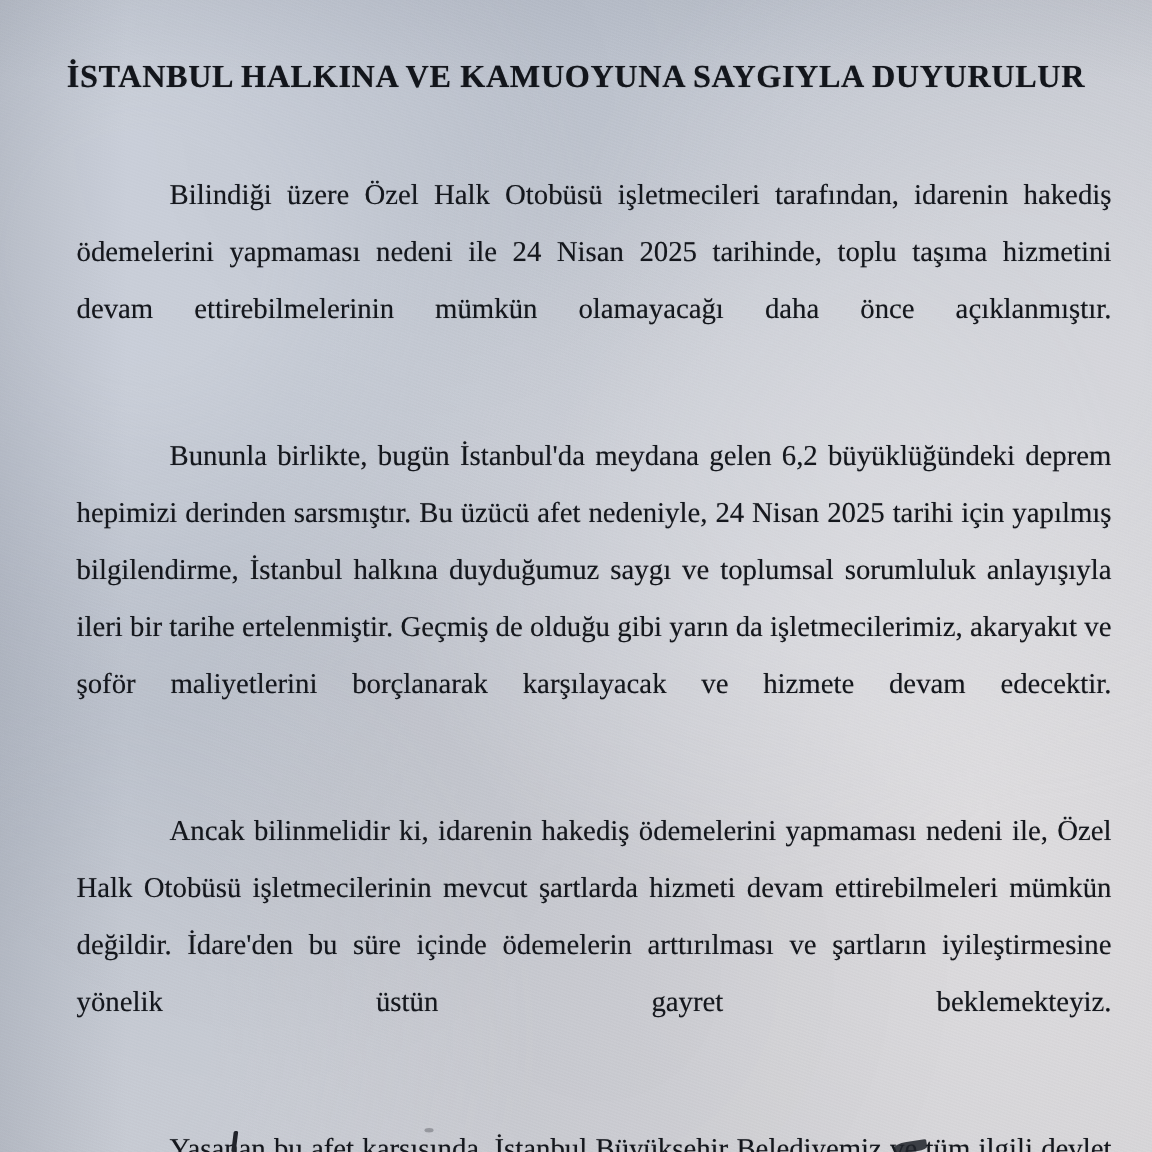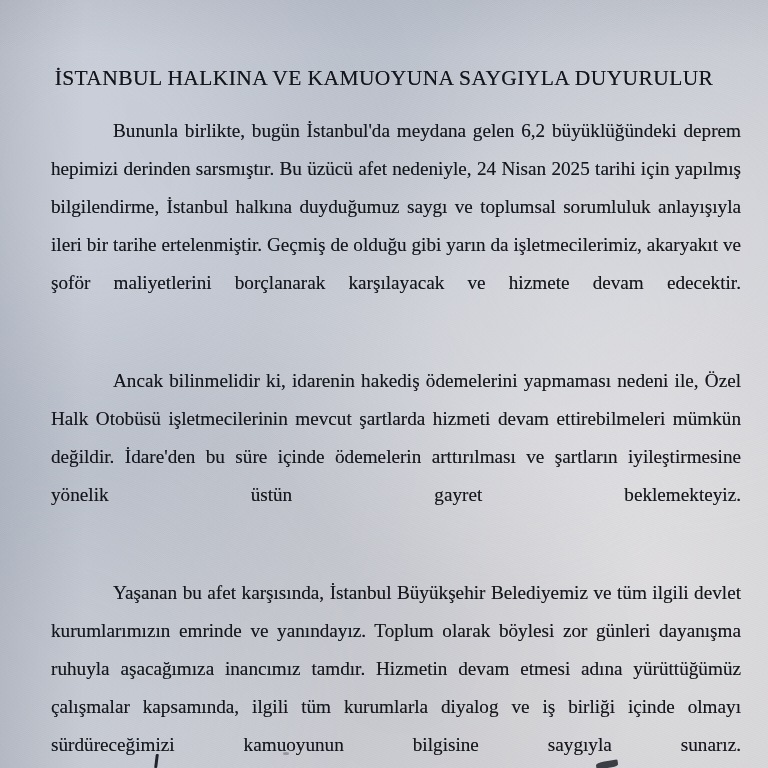--- a/index.html
+++ b/index.html
@@ -64,25 +64,25 @@
 
   
   #content {
     position: relative;
     z-index: 3;
   }
 
   #doc-title {
     position: absolute;
     left: 0;
-    top: 52px;
+    top: 25px;
     width: 768px;
     text-align: center;
     font-size: 21.5px;
-    font-weight: normal;
+    font-weight: bold;
     letter-spacing: 0.4px;
     color: #13161c;
     white-space: nowrap;
     text-shadow: 0 0 0.6px rgba(0,0,0,0.55);
   }
 
   #body-copy {
     position: absolute;
     left: 51px;
     top: 112px;
@@ -152,20 +152,21 @@
 <div id="sheet">
 
   <div id="grain"></div>
   <div id="vignette"></div>
 
   <div id="content">
 
     <h1 id="doc-title">İSTANBUL HALKINA VE KAMUOYUNA SAYGIYLA DUYURULUR</h1>
 
     <div id="body-copy">
+      <p class="para">Bilindiği üzere Özel Halk Otobüsü işletmecileri tarafından, idarenin hakediş ödemelerini yapmaması nedeni ile 24 Nisan 2025 tarihinde, toplu taşıma hizmetini devam ettirebilmelerinin mümkün olamayacağı daha önce açıklanmıştır.</p>
       <p class="para">Bununla birlikte, bugün İstanbul'da meydana gelen 6,2 büyüklüğündeki deprem hepimizi derinden sarsmıştır. Bu üzücü afet nedeniyle, 24 Nisan 2025 tarihi için yapılmış bilgilendirme, İstanbul halkına duyduğumuz saygı ve toplumsal sorumluluk anlayışıyla ileri bir tarihe ertelenmiştir. Geçmiş de olduğu gibi yarın da işletmecilerimiz, akaryakıt ve şoför maliyetlerini borçlanarak karşılayacak ve hizmete devam edecektir.</p>
       <p class="para">Ancak bilinmelidir ki, idarenin hakediş ödemelerini yapmaması nedeni ile, Özel Halk Otobüsü işletmecilerinin mevcut şartlarda hizmeti devam ettirebilmeleri mümkün değildir. İdare'den bu süre içinde ödemelerin arttırılması ve şartların iyileştirmesine yönelik üstün gayret beklemekteyiz.</p>
       <p class="para">Yaşanan bu afet karşısında, İstanbul Büyükşehir Belediyemiz ve tüm ilgili devlet kurumlarımızın emrinde ve yanındayız. Toplum olarak böylesi zor günleri dayanışma ruhuyla aşacağımıza inancımız tamdır. Hizmetin devam etmesi adına yürüttüğümüz çalışmalar kapsamında, ilgili tüm kurumlarla diyalog ve iş birliği içinde olmayı sürdüreceğimizi kamuoyunun bilgisine saygıyla sunarız.</p>
 
     </div>
 
   </div>
 
   <div id="signature-area">
     <div class="sig-mark" id="sig-left"></div>

